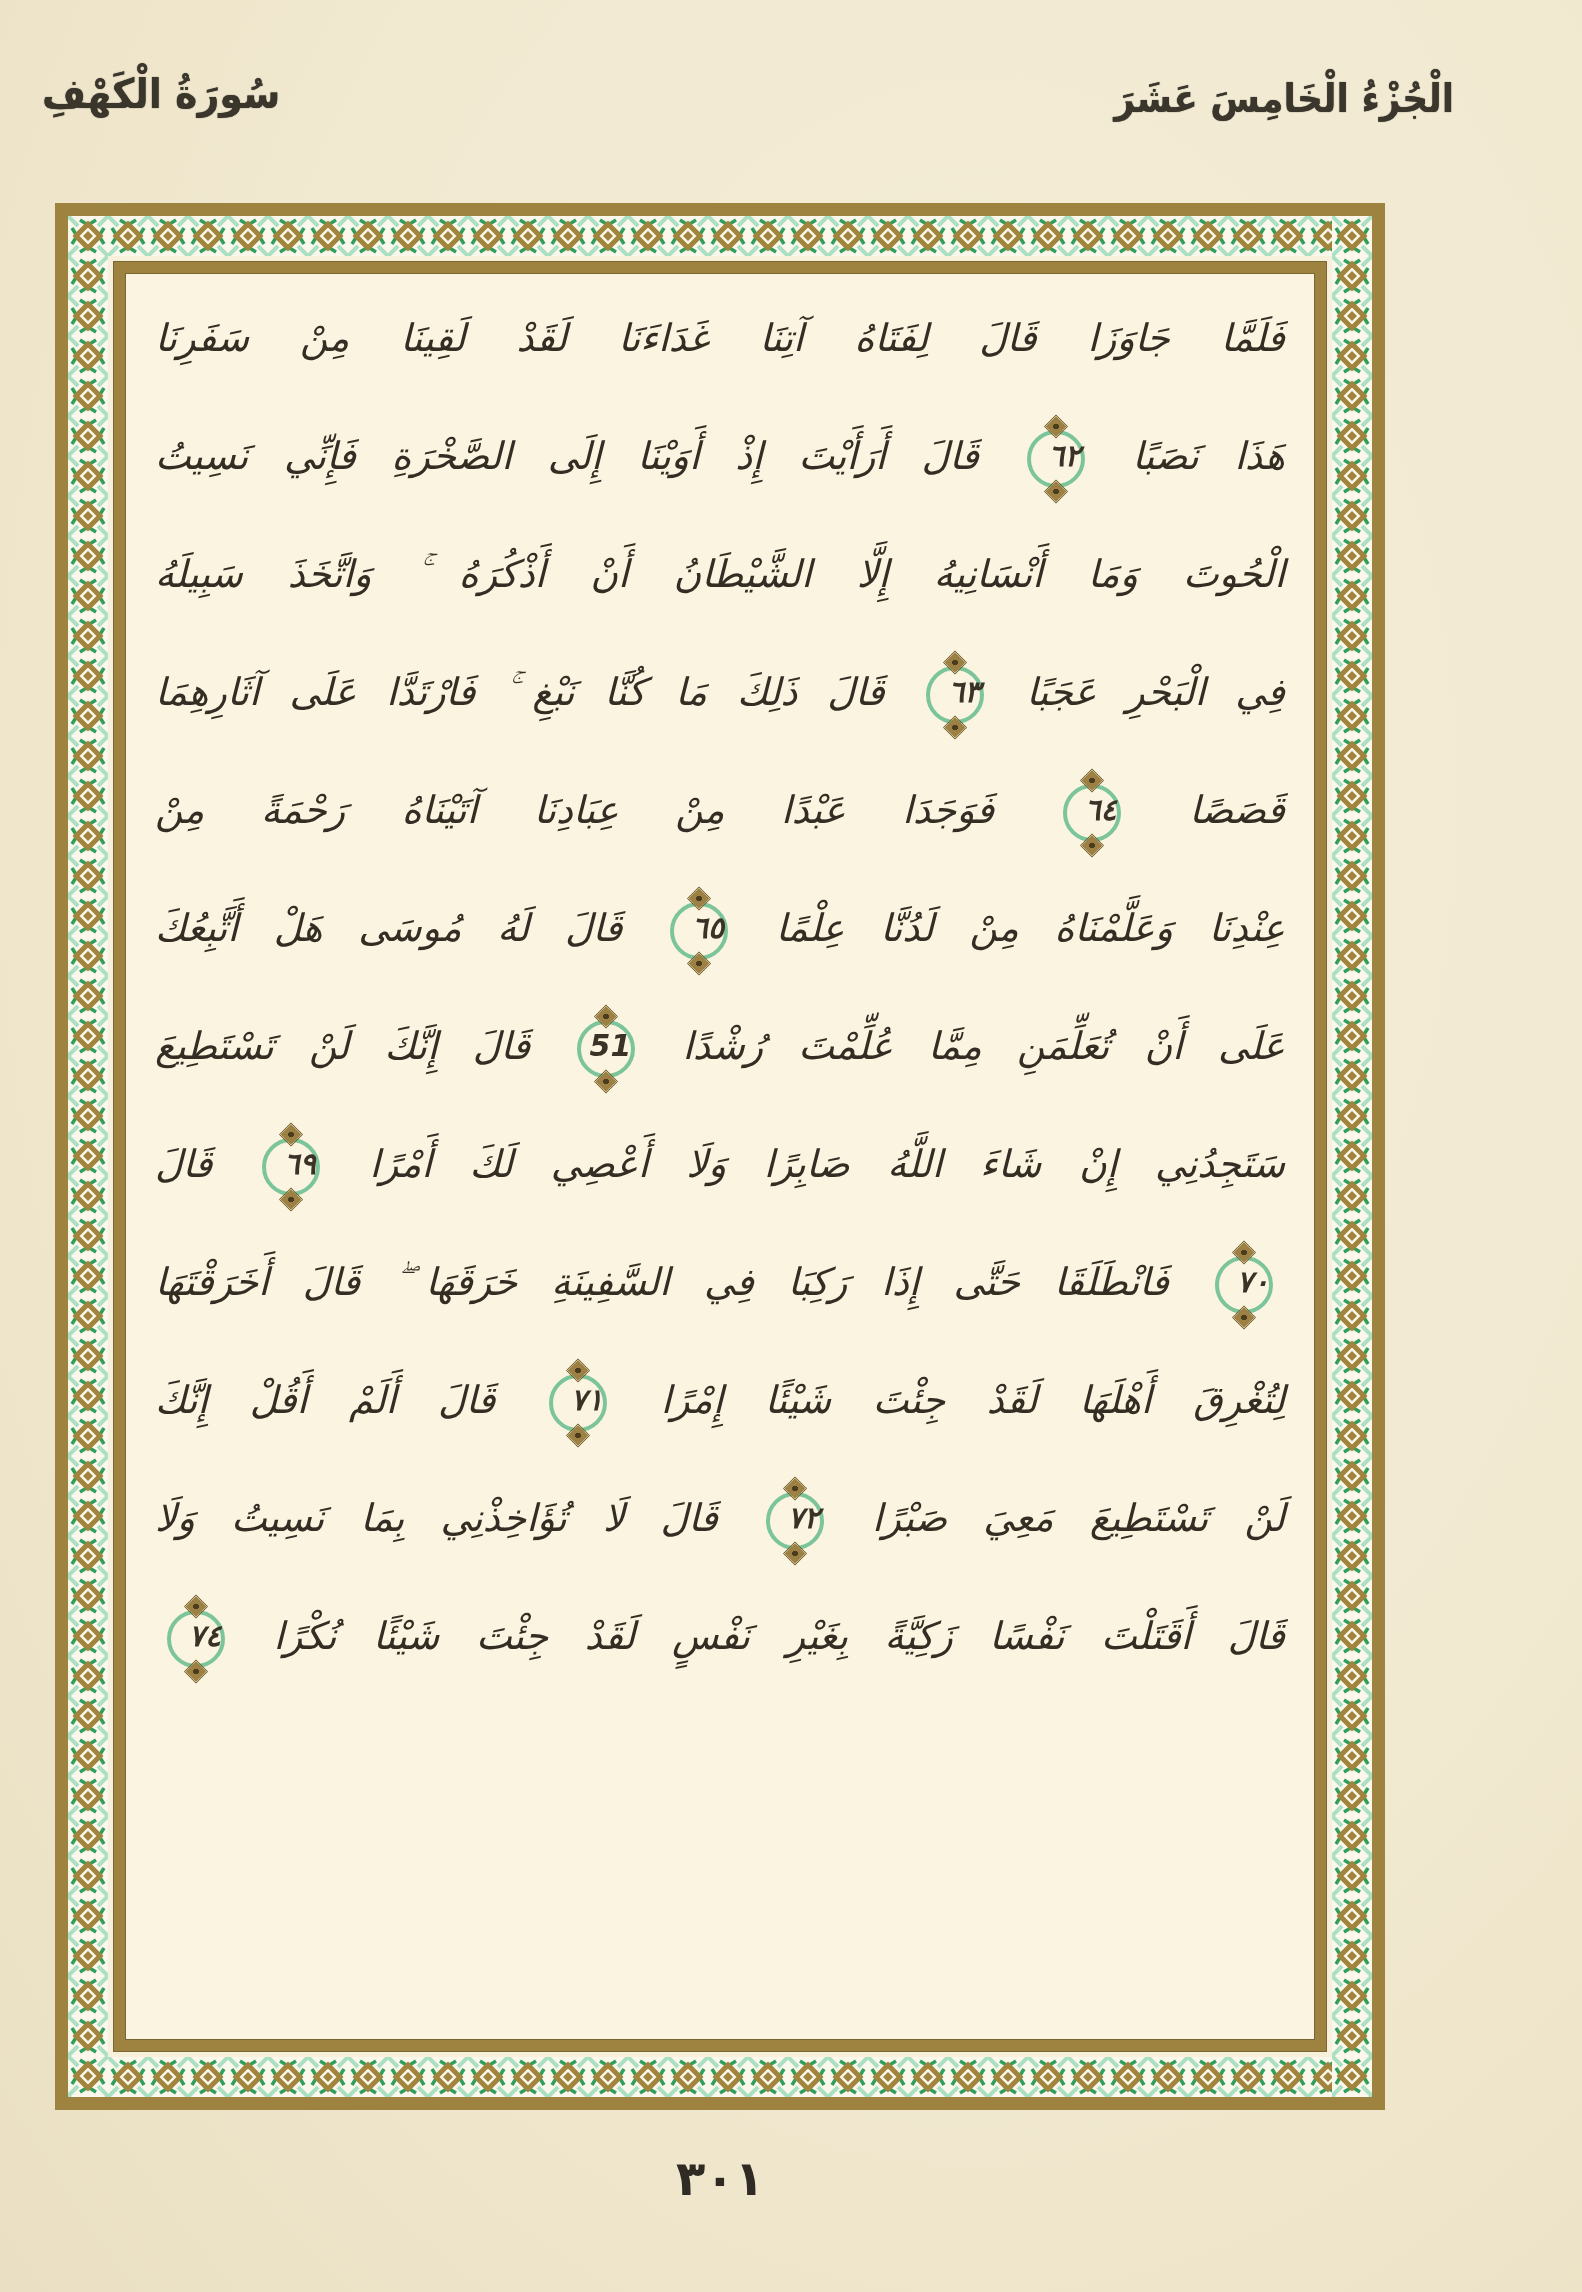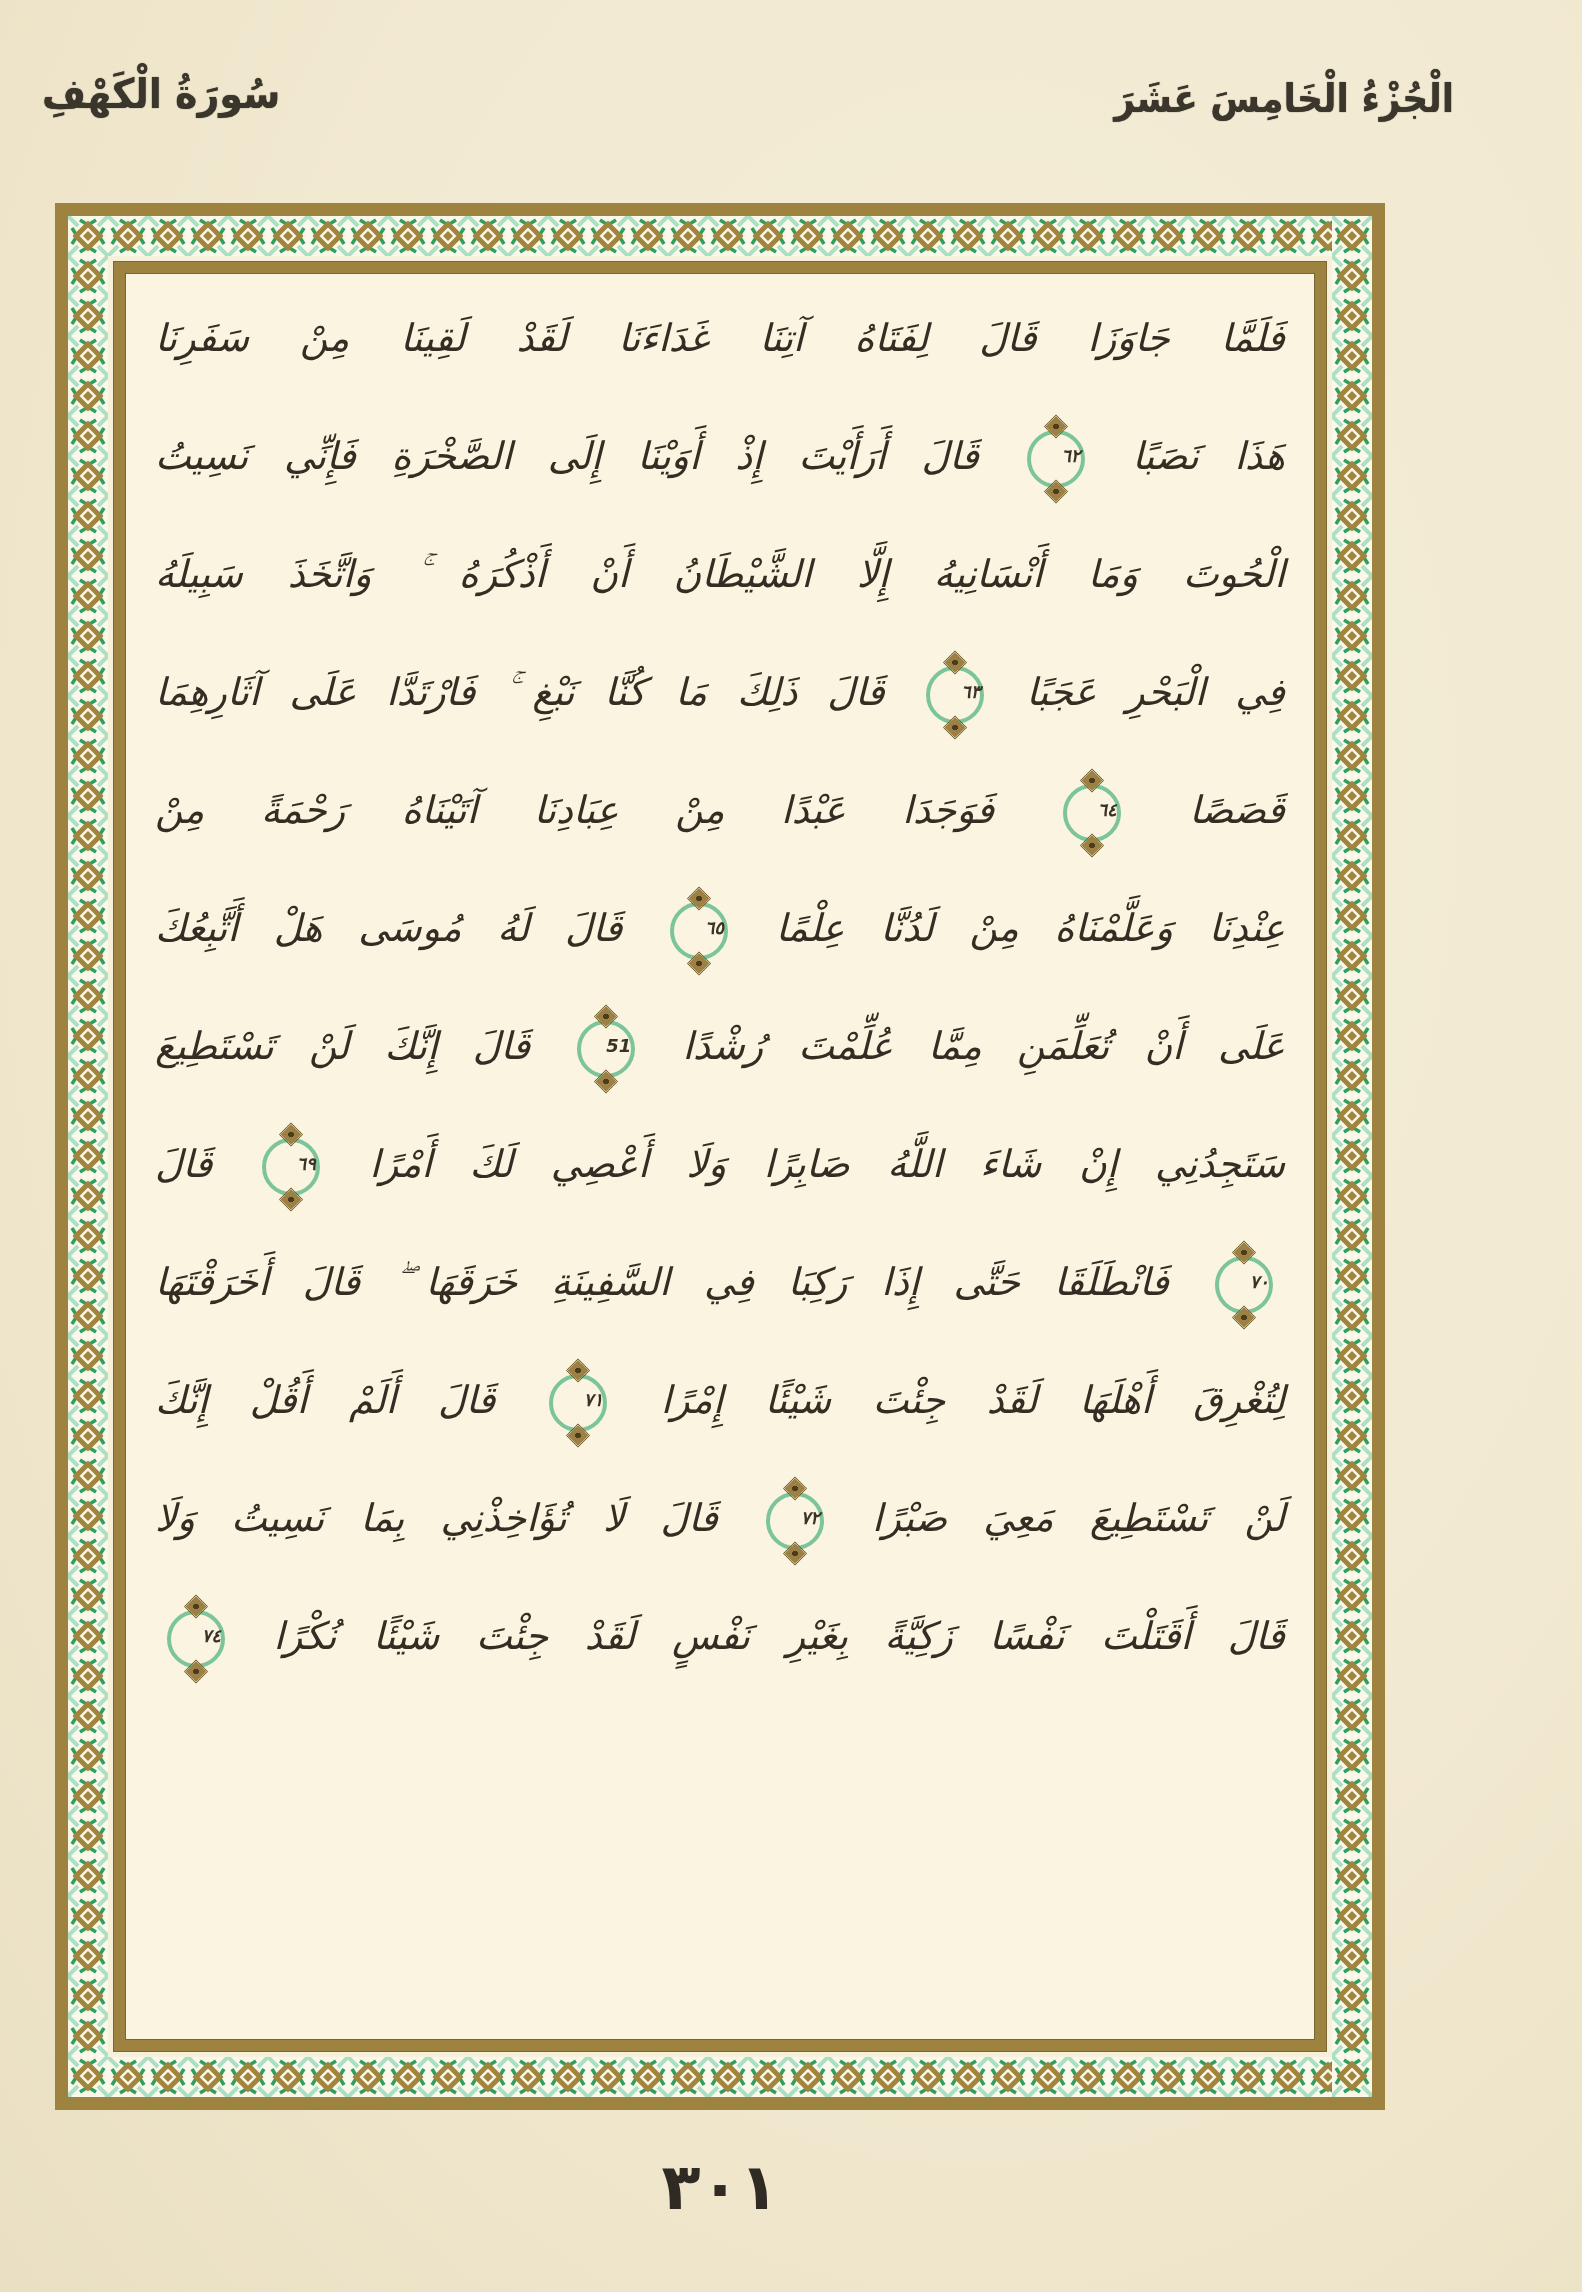--- a/index.html
+++ b/index.html
@@ -44,35 +44,35 @@
   }
   
   .ayah{
     display:inline-block;position:relative;width:50px;height:50px;
     border:4px solid #7cc49a;border-radius:50%;
     vertical-align:middle;margin:0 12px;
     line-height:46px;text-align:center;
     background:#faf4e1;
   }
   .ayah-num{
-    display:inline-block;width:100%;font-size:18px;font-weight:bold;
+    display:inline-block;width:100%;font-size:30px;font-weight:bold;
     color:#3a3127;line-height:44px;vertical-align:top;
   }
   .ayah::before,.ayah::after{
     content:"";position:absolute;left:50%;width:15px;height:15px;
     background:radial-gradient(circle at 50% 50%, #4a3c1c 0 3px, #9c8044 3px);
     transform:translateX(-50%) rotate(45deg);
     box-shadow:0 0 0 1px #6e5a2a;
   }
   .ayah::before{top:-15px;}
   .ayah::after{bottom:-15px;}
   
   .pagenum{
     position:absolute;top:2150px;left:55px;width:1330px;
-    text-align:center;font-size:64px;font-weight:bold;color:#2f2b24;
+    text-align:center;font-size:48px;font-weight:bold;color:#2f2b24;
   }
   .defs-holder{position:absolute;width:0;height:0;overflow:hidden;}
 </style>
 </head>
 <body>
 
 <svg class="defs-holder" aria-hidden="true">
   <defs>
     <pattern id="bandpat" width="40" height="40" patternUnits="userSpaceOnUse">
       <rect width="40" height="40" fill="#fbf7ea"></rect>

